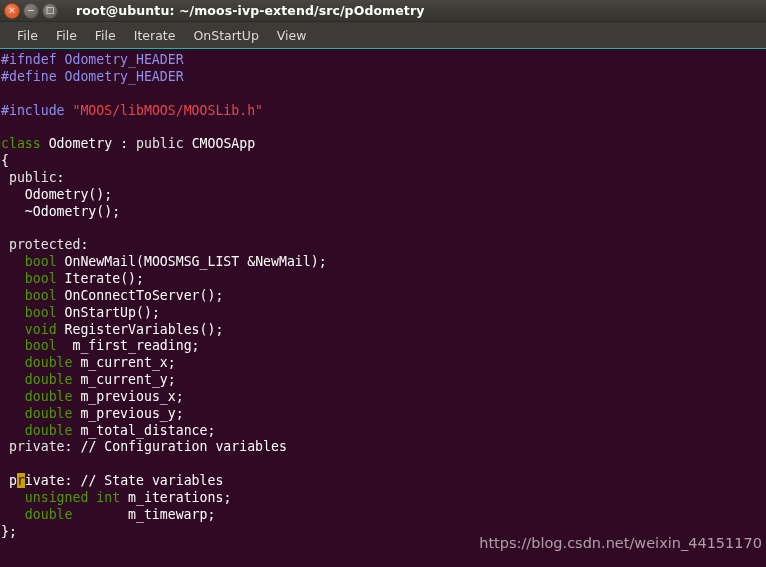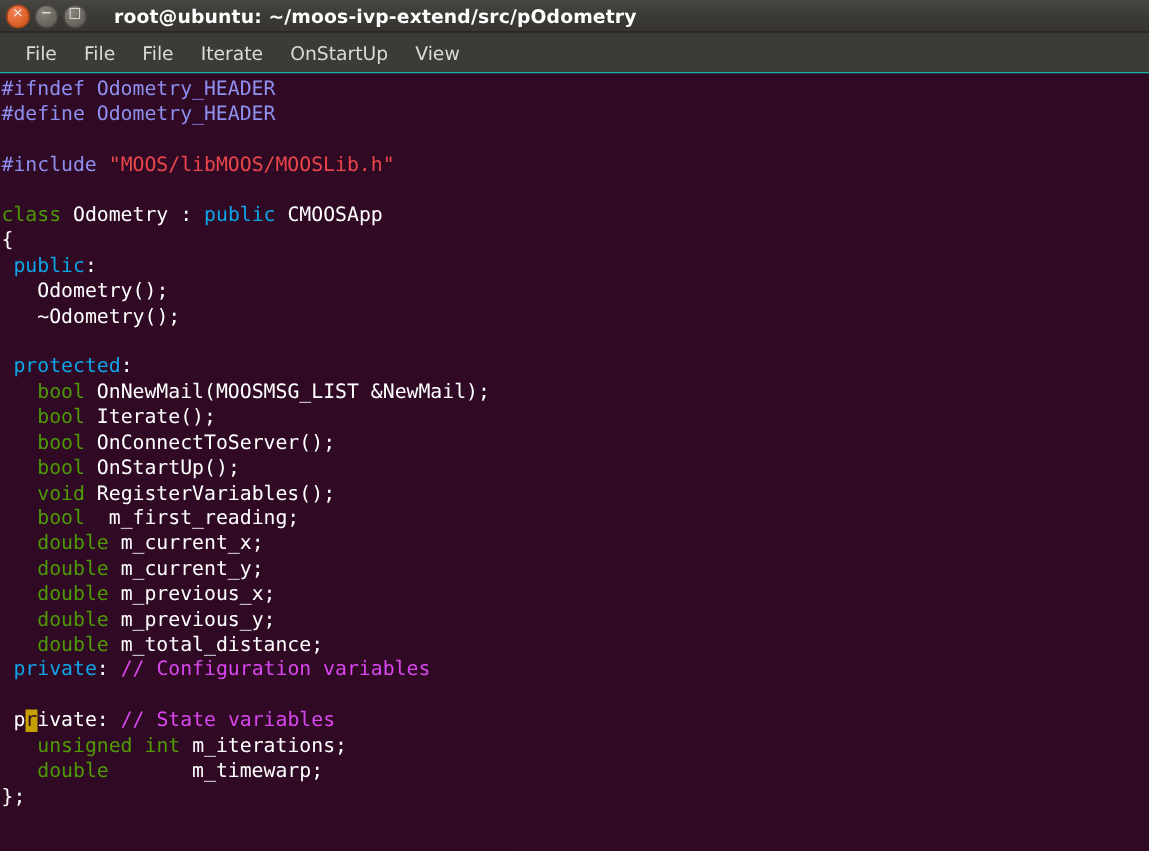--- a/index.html
+++ b/index.html
@@ -109,22 +109,22 @@
     line-height: 16.85px;
     white-space: pre;
     color: #ffffff;
   }
   .line { height: 16.85px; white-space: pre; }
 
   
   .t-pre   { color: #8f8ff0; }
   .t-str   { color: #e8464a; }
   .t-kw    { color: #4e9a06; }
-  .t-acc   { color: #0ea5e9; }
-  .t-cmt   { color: #d946ef; }
+  .t-acc   { color: #e5e5e5; }
+  .t-cmt   { color: #ffffff; }
   .t-id    { color: #ffffff; }
   .cursor  { background: #c4a000; color: #300a24; }
 
   
   #watermark {
     position: absolute;
     right: 4px;
     top: 486px;
     color: #c9bfc6;
     font-family: "DejaVu Sans", sans-serif;
@@ -171,20 +171,21 @@
     <div class="menu-item">File</div>
     <div class="menu-item">File</div>
     <div class="menu-item">Iterate</div>
     <div class="menu-item">OnStartUp</div>
     <div class="menu-item">View</div>
   </div>
 
   <div id="terminal">
     <div id="code"><div class="line"><span class="t-pre">#ifndef Odometry_HEADER</span></div><div class="line"><span class="t-pre">#define Odometry_HEADER</span></div><div class="line">&nbsp;</div><div class="line"><span class="t-pre">#include</span><span class="t-pre"> </span><span class="t-str">"MOOS/libMOOS/MOOSLib.h"</span><span class="t-pre"></span></div><div class="line">&nbsp;</div><div class="line"><span class="t-kw">class</span><span class="t-id"> </span><span class="t-id">Odometry</span><span class="t-id"> </span><span class="t-id">:</span><span class="t-id"> </span><span class="t-acc">public</span><span class="t-id"> </span><span class="t-id">CMOOSApp</span></div><div class="line"><span class="t-id">{</span></div><div class="line"><span class="t-id"> </span><span class="t-acc">public</span><span class="t-id">:</span></div><div class="line"><span class="t-id">   </span><span class="t-id">Odometry</span><span class="t-id">(</span><span class="t-id">)</span><span class="t-id">;</span></div><div class="line"><span class="t-id">   </span><span class="t-id">~</span><span class="t-id">Odometry</span><span class="t-id">(</span><span class="t-id">)</span><span class="t-id">;</span></div><div class="line">&nbsp;</div><div class="line"><span class="t-id"> </span><span class="t-acc">protected</span><span class="t-id">:</span></div><div class="line"><span class="t-id">   </span><span class="t-kw">bool</span><span class="t-id"> </span><span class="t-id">OnNewMail</span><span class="t-id">(</span><span class="t-id">MOOSMSG_LIST</span><span class="t-id"> </span><span class="t-id">&amp;</span><span class="t-id">NewMail</span><span class="t-id">)</span><span class="t-id">;</span></div><div class="line"><span class="t-id">   </span><span class="t-kw">bool</span><span class="t-id"> </span><span class="t-id">Iterate</span><span class="t-id">(</span><span class="t-id">)</span><span class="t-id">;</span></div><div class="line"><span class="t-id">   </span><span class="t-kw">bool</span><span class="t-id"> </span><span class="t-id">OnConnectToServer</span><span class="t-id">(</span><span class="t-id">)</span><span class="t-id">;</span></div><div class="line"><span class="t-id">   </span><span class="t-kw">bool</span><span class="t-id"> </span><span class="t-id">OnStartUp</span><span class="t-id">(</span><span class="t-id">)</span><span class="t-id">;</span></div><div class="line"><span class="t-id">   </span><span class="t-kw">void</span><span class="t-id"> </span><span class="t-id">RegisterVariables</span><span class="t-id">(</span><span class="t-id">)</span><span class="t-id">;</span></div><div class="line"><span class="t-id">   </span><span class="t-kw">bool</span><span class="t-id">  </span><span class="t-id">m_first_reading</span><span class="t-id">;</span></div><div class="line"><span class="t-id">   </span><span class="t-kw">double</span><span class="t-id"> </span><span class="t-id">m_current_x</span><span class="t-id">;</span></div><div class="line"><span class="t-id">   </span><span class="t-kw">double</span><span class="t-id"> </span><span class="t-id">m_current_y</span><span class="t-id">;</span></div><div class="line"><span class="t-id">   </span><span class="t-kw">double</span><span class="t-id"> </span><span class="t-id">m_previous_x</span><span class="t-id">;</span></div><div class="line"><span class="t-id">   </span><span class="t-kw">double</span><span class="t-id"> </span><span class="t-id">m_previous_y</span><span class="t-id">;</span></div><div class="line"><span class="t-id">   </span><span class="t-kw">double</span><span class="t-id"> </span><span class="t-id">m_total_distance</span><span class="t-id">;</span></div><div class="line"><span class="t-id"> </span><span class="t-acc">private</span><span class="t-id">:</span><span class="t-id"> </span><span class="t-cmt">// Configuration variables</span></div><div class="line">&nbsp;</div><div class="line"><span class="t-id"> </span><span class="t-id">p</span><span class="cursor">r</span><span class="t-id">ivate</span><span class="t-id">:</span><span class="t-id"> </span><span class="t-cmt">// State variables</span></div><div class="line"><span class="t-id">   </span><span class="t-kw">unsigned</span><span class="t-id"> </span><span class="t-kw">int</span><span class="t-id"> </span><span class="t-id">m_iterations</span><span class="t-id">;</span></div><div class="line"><span class="t-id">   </span><span class="t-kw">double</span><span class="t-id">       </span><span class="t-id">m_timewarp</span><span class="t-id">;</span></div><div class="line"><span class="t-id">}</span><span class="t-id">;</span></div></div>
 
+    <div id="watermark">https://blog.csdn.net/weixin_44151170</div>
 
     <div id="statusline">
       
       
     </div>
   </div>
 
 </div>
 
 </body></html>

